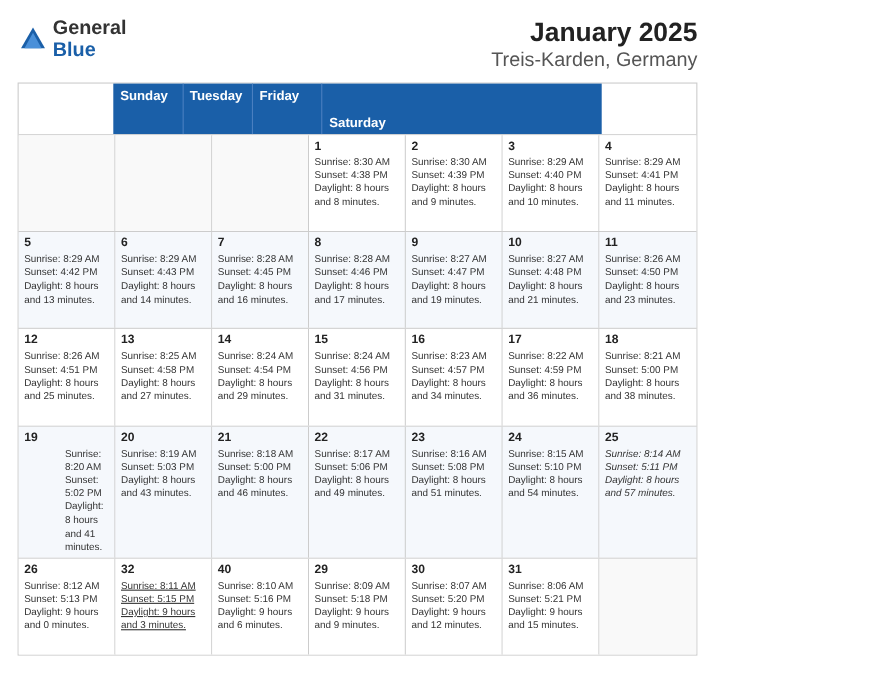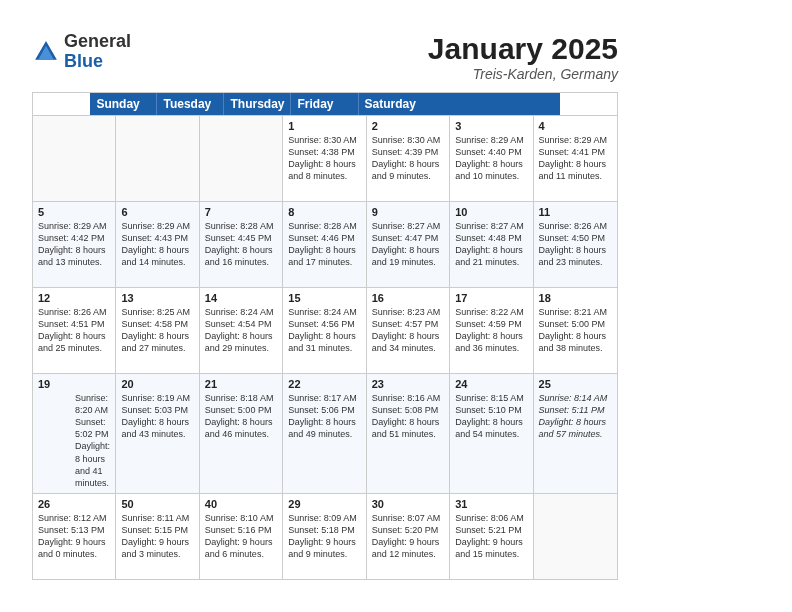--- a/index.html
+++ b/index.html
@@ -6,21 +6,21 @@
     body {
       font-family: Arial, sans-serif;
       background: #fff;
       width: 792px;
       height: 612px;
       overflow: hidden;
     }
     .page {
       width: 650px;
       height: 612px;
-      padding: 32px;
+      padding: 16px;
       display: flex;
       flex-direction: column;
     }
     .header {
       display: flex;
       justify-content: space-between;
       align-items: flex-start;
       margin-bottom: 10px;
     }
     .logo {
@@ -34,49 +34,48 @@
       line-height: 1.1;
     }
     .logo-icon {
       width: 28px;
       height: 28px;
     }
     .title-block {
       text-align: right;
     }
     .month-title {
-      font-size: 30px;
+      font-size: 24px;
       font-weight: bold;
       color: #222;
     }
     .location {
-      font-size: 14px;
+      font-size: 18px;
       color: #555;
-      font-style: italic;
     }
     .calendar {
       flex: 1;
       display: flex;
       flex-direction: column;
       border: 1px solid #ccc;
       align-items: center;
     }
     .cal-header {
       display: grid;
       grid-template-columns: repeat(7, 1fr);
       background: #1a5fa8;
     }
     .cal-header-cell {
       color: #fff;
       font-size: 12px;
       font-weight: bold;
       padding: 4px 6px;
       border-right: 1px solid #4a7fc0;
     }
-    .cal-header-cell:last-child { border-right: none; }
+    .cal-header-cell:last-child { border-right: none; margin-top: 24px; }
     .cal-body {
       flex: 1;
       display: flex;
       flex-direction: column;
     }
     .cal-row {
       display: grid;
       grid-template-columns: repeat(7, 1fr);
       flex: 1;
       border-top: 1px solid #ccc;
@@ -121,21 +120,20 @@
     </div>
     <div class="title-block">
       <div class="month-title">January 2025</div>
       <div class="location">Treis-Karden, Germany</div>
     </div>
   </div>
   <div class="calendar">
     <div class="cal-header">
     <div class="cal-header-cell">Sunday</div>
         <div class="cal-header-cell">Tuesday</div>
-        <div class="cal-header-cell">Thursday</div>
         <div class="cal-header-cell">Friday</div>
         <div class="cal-header-cell">Saturday</div>
       </div>
     <div class="cal-body">
     <div class="cal-row">
           <div class="cal-cell empty"></div>
           <div class="cal-cell empty"></div>
           <div class="cal-cell empty"></div>
           <div class="cal-cell">
             <div class="day-number">1</div>
@@ -321,22 +319,22 @@
         </div>
         <div class="cal-row">
           <div class="cal-cell">
             <div class="day-number">26</div>
             <div class="cell-info" style="white-space: pre-line;">Sunrise: 8:12 AM
 Sunset: 5:13 PM
 Daylight: 9 hours
 and 0 minutes.</div>
           </div>
           <div class="cal-cell">
-            <div class="day-number">50</div>
-            <div class="cell-info" style="white-space: pre-line;">Sunrise: 8:11 AM
+            <div class="day-number">32</div>
+            <div class="cell-info" style="white-space: pre-line; text-decoration: underline;">Sunrise: 8:11 AM
 Sunset: 5:15 PM
 Daylight: 9 hours
 and 3 minutes.</div>
           </div>
           <div class="cal-cell">
             <div class="day-number">40</div>
             <div class="cell-info" style="white-space: pre-line;">Sunrise: 8:10 AM
 Sunset: 5:16 PM
 Daylight: 9 hours
 and 6 minutes.</div>

